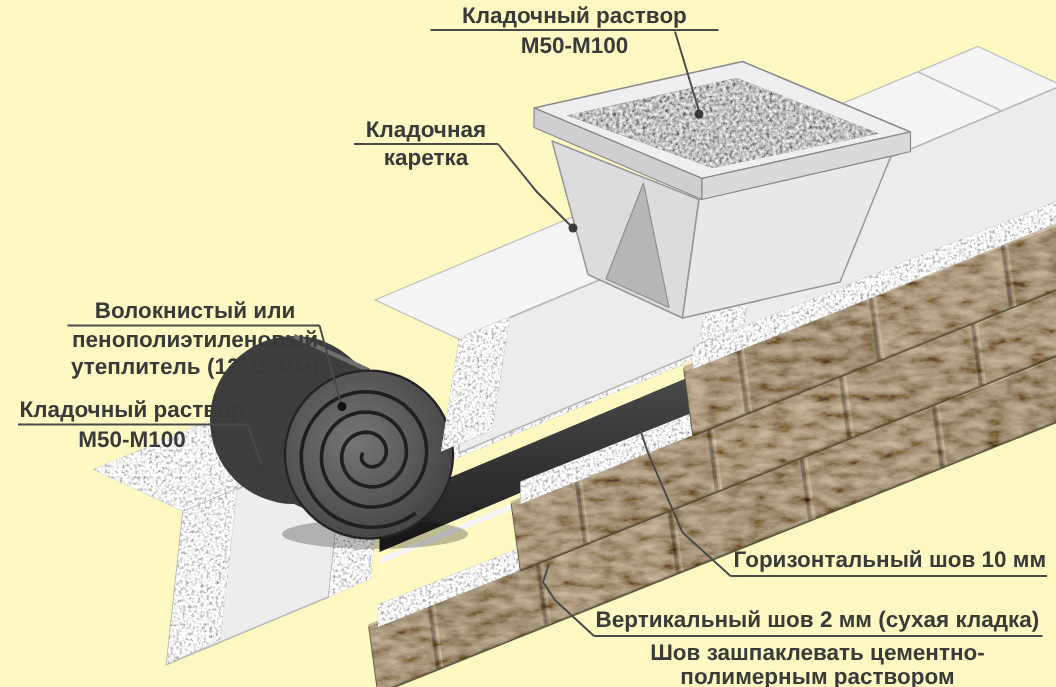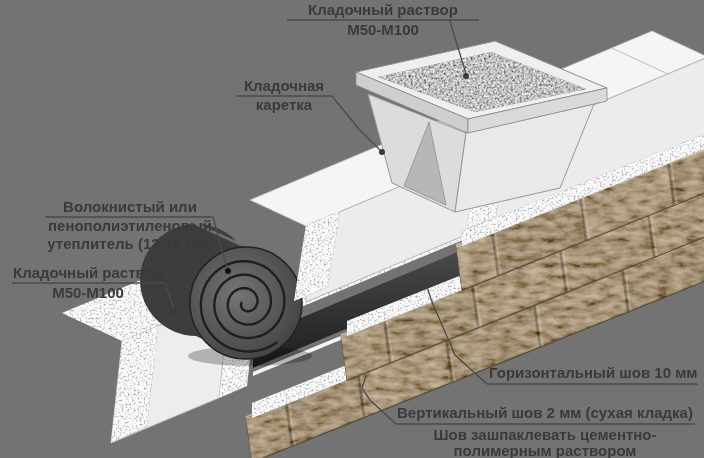--- a/index.html
+++ b/index.html
@@ -1,16 +1,16 @@
 <!DOCTYPE html>
 <html><head>
 <meta charset="utf-8">
 <style>
   html,body{margin:0;padding:0;background:#ffffff;}
-  .stage{position:relative;width:704px;height:458px;background:#737373;overflow:hidden;
+  .stage{position:relative;width:704px;height:458px;background:#fef9c3;overflow:hidden;
          font-family:"Liberation Sans", sans-serif;}
   svg{display:block;}
   text{font-family:"Liberation Sans", sans-serif;font-weight:bold;fill:#3a3a3a;}
   .lbl{font-size:15px;}
   .lead{stroke:#4a4a4a;stroke-width:1.3;fill:none;}
   .ul{stroke:#4a4a4a;stroke-width:1.4;}
 </style>
 </head>
 <body>
 

